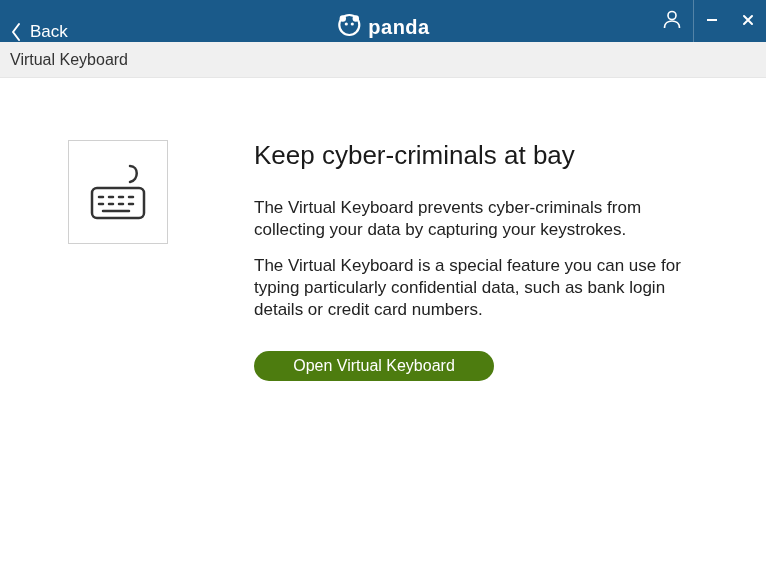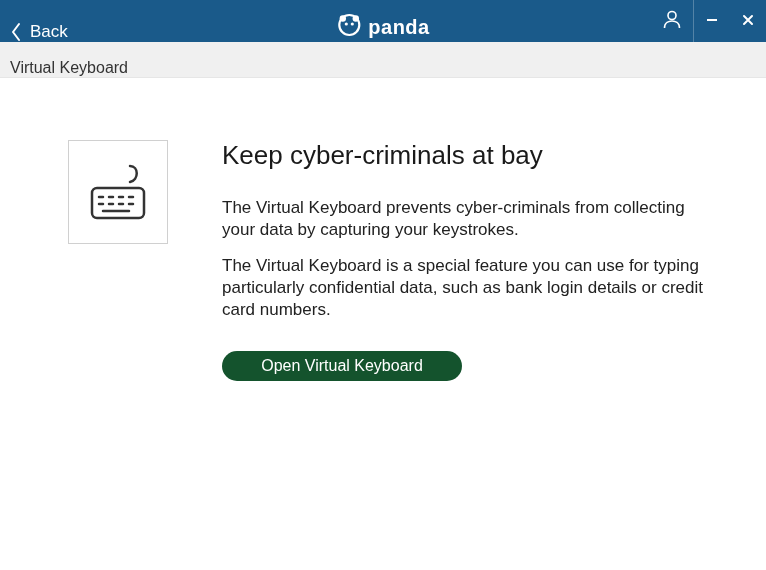--- a/index.html
+++ b/index.html
@@ -68,29 +68,29 @@
     justify-content: center;
     cursor: pointer;
     font-size: 18px;
   }
   .close-cell { font-size: 18px; font-weight: 600; }
   .subheader {
     height: 36px;
     background: #f0f0f0;
     border-bottom: 1px solid #e6e6e6;
     display: flex;
-    align-items: flex-end;
+    align-items: center;
     padding-left: 10px;
     font-size: 16px;
     color: #333333;
   }
   .content {
     display: flex;
     padding: 62px 42px 0 68px;
-    gap: 54px;
+    gap: 86px;
   }
   .icon-card {
     width: 100px;
     height: 104px;
     border: 1px solid #d0d0d0;
     display: flex;
     align-items: center;
     justify-content: center;
     flex-shrink: 0;
   }
@@ -105,21 +105,21 @@
     margin-bottom: 26px;
   }
   .para {
     font-size: 17px;
     line-height: 1.3;
     color: #222222;
     margin-bottom: 14px;
   }
   .cta-button {
     display: inline-block;
-    background: #14532d;
+    background: #4d7c0f;
     color: #ffffff;
     font-size: 16px;
     padding: 6px 0;
     width: 240px;
     text-align: center;
     border-radius: 15px;
     margin-top: 16px;
     cursor: pointer;
     border: none;
   }

